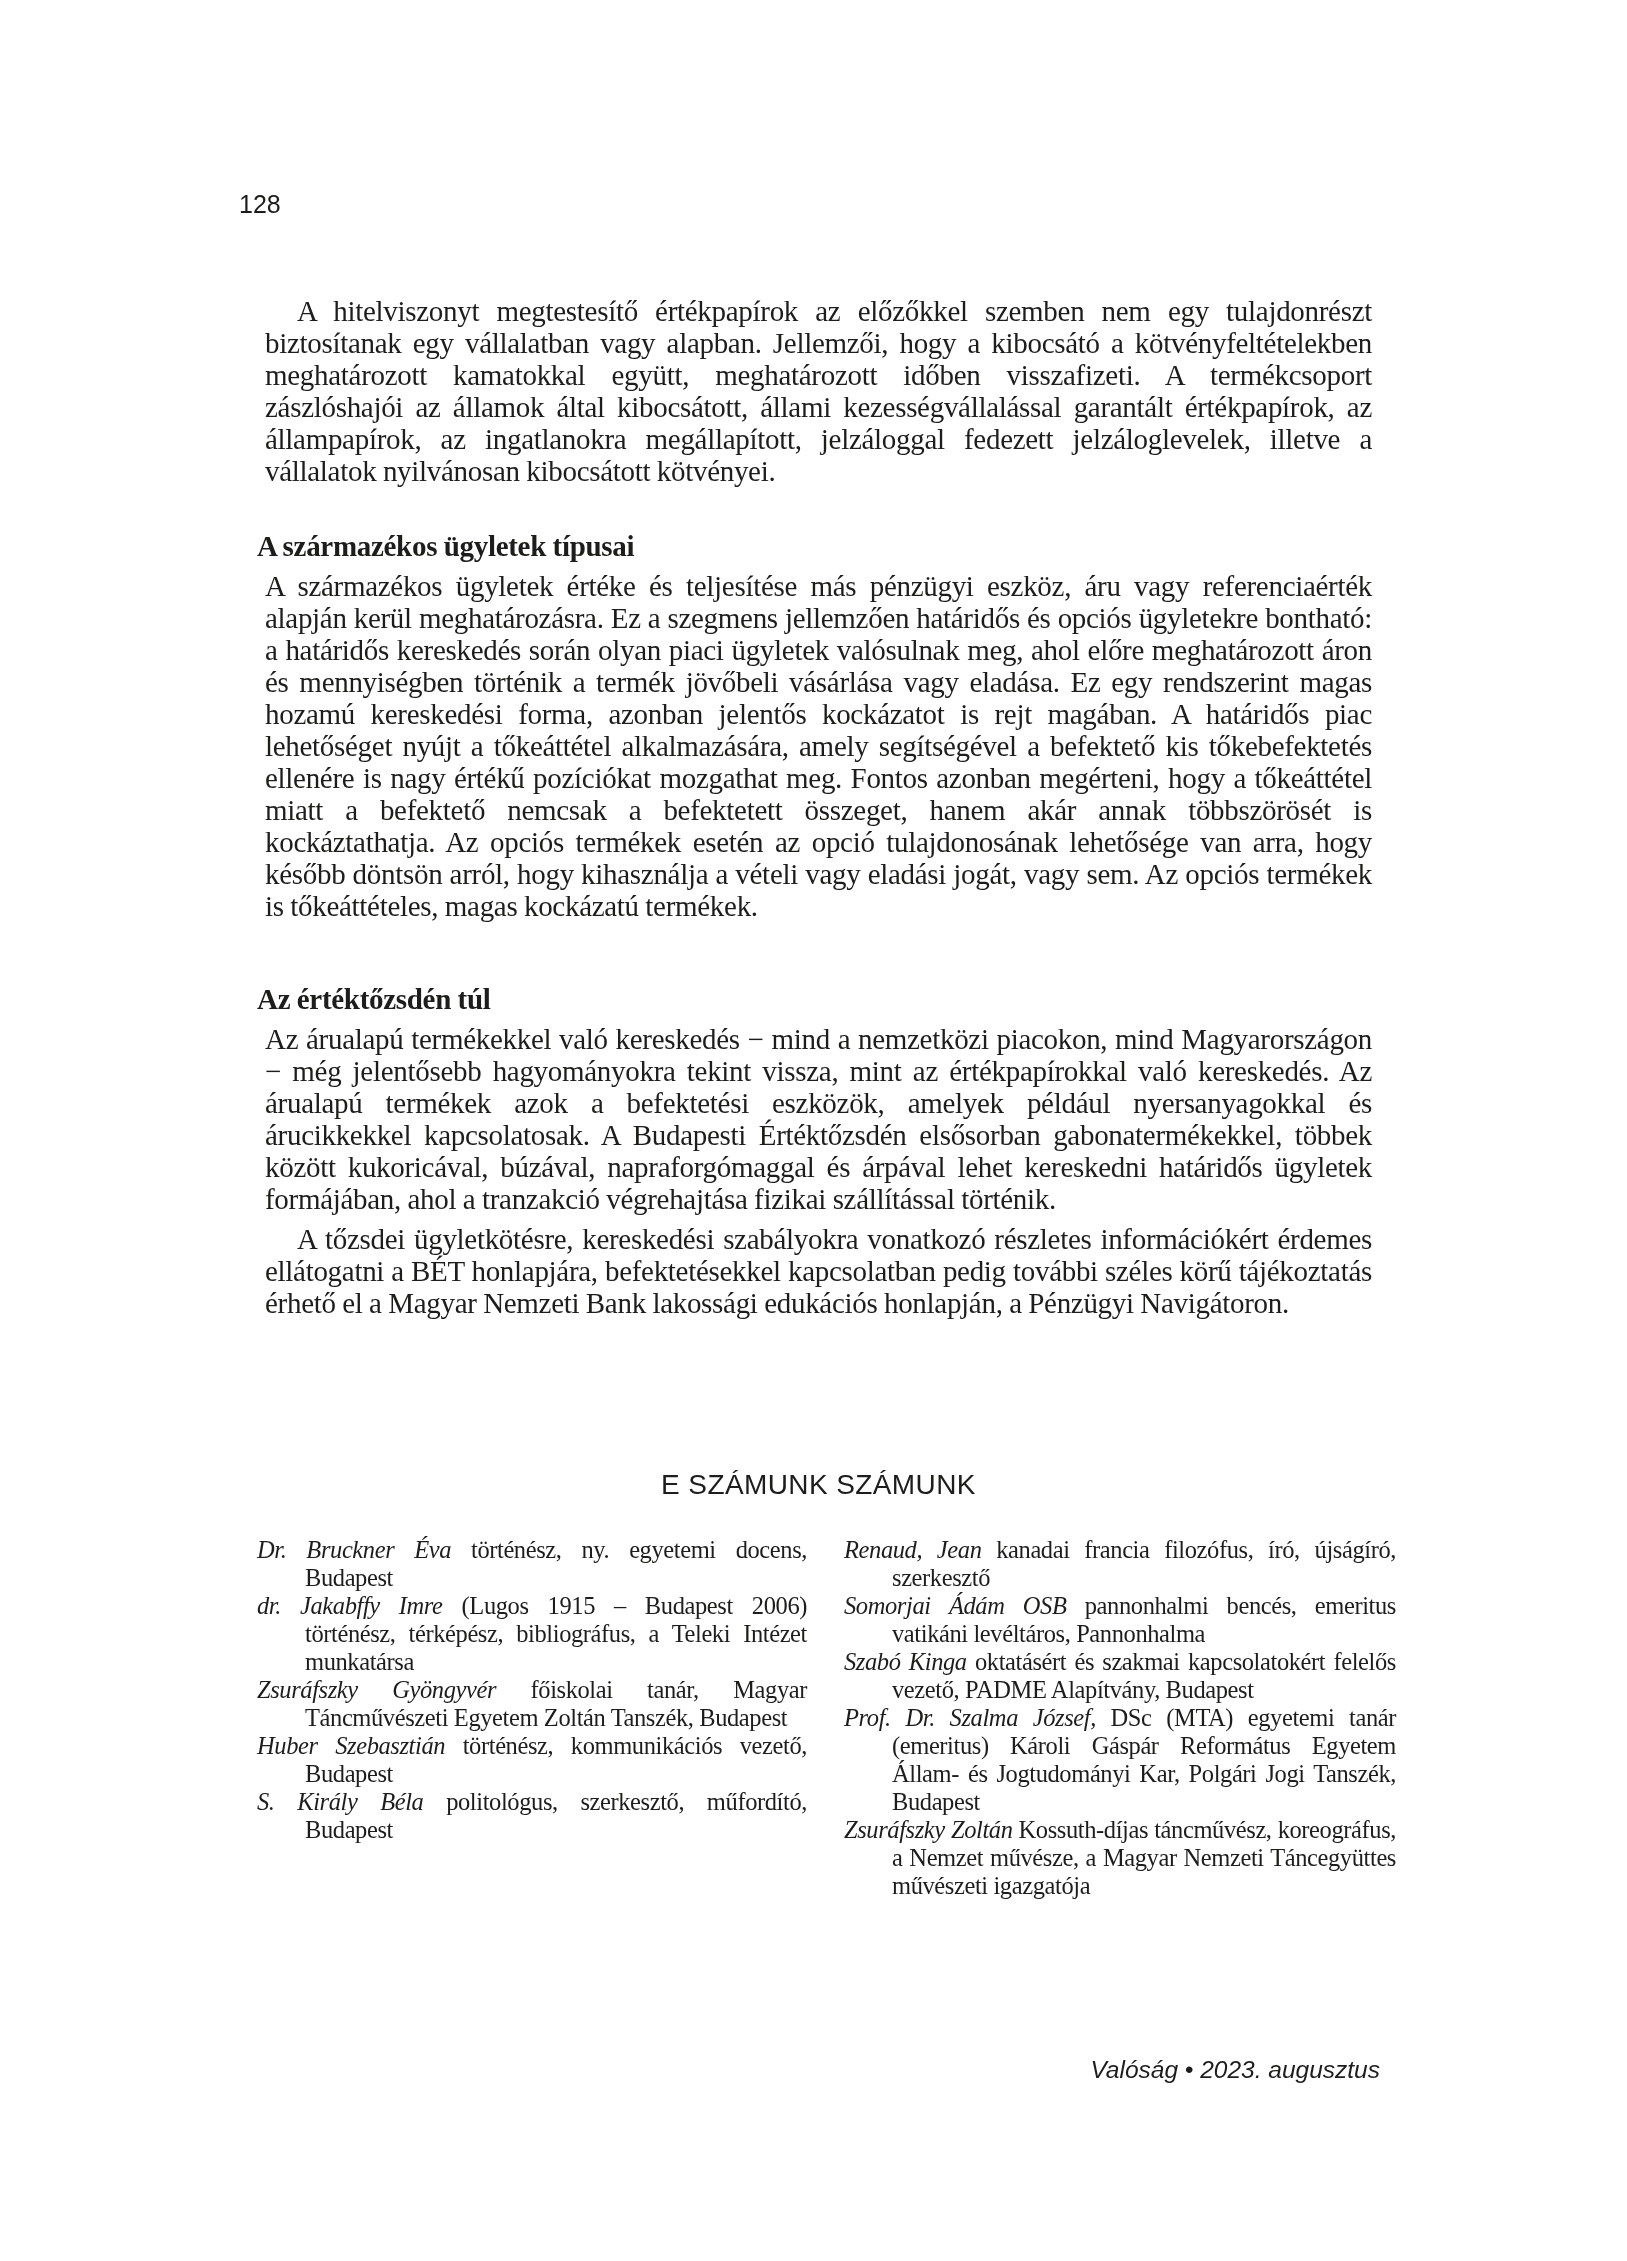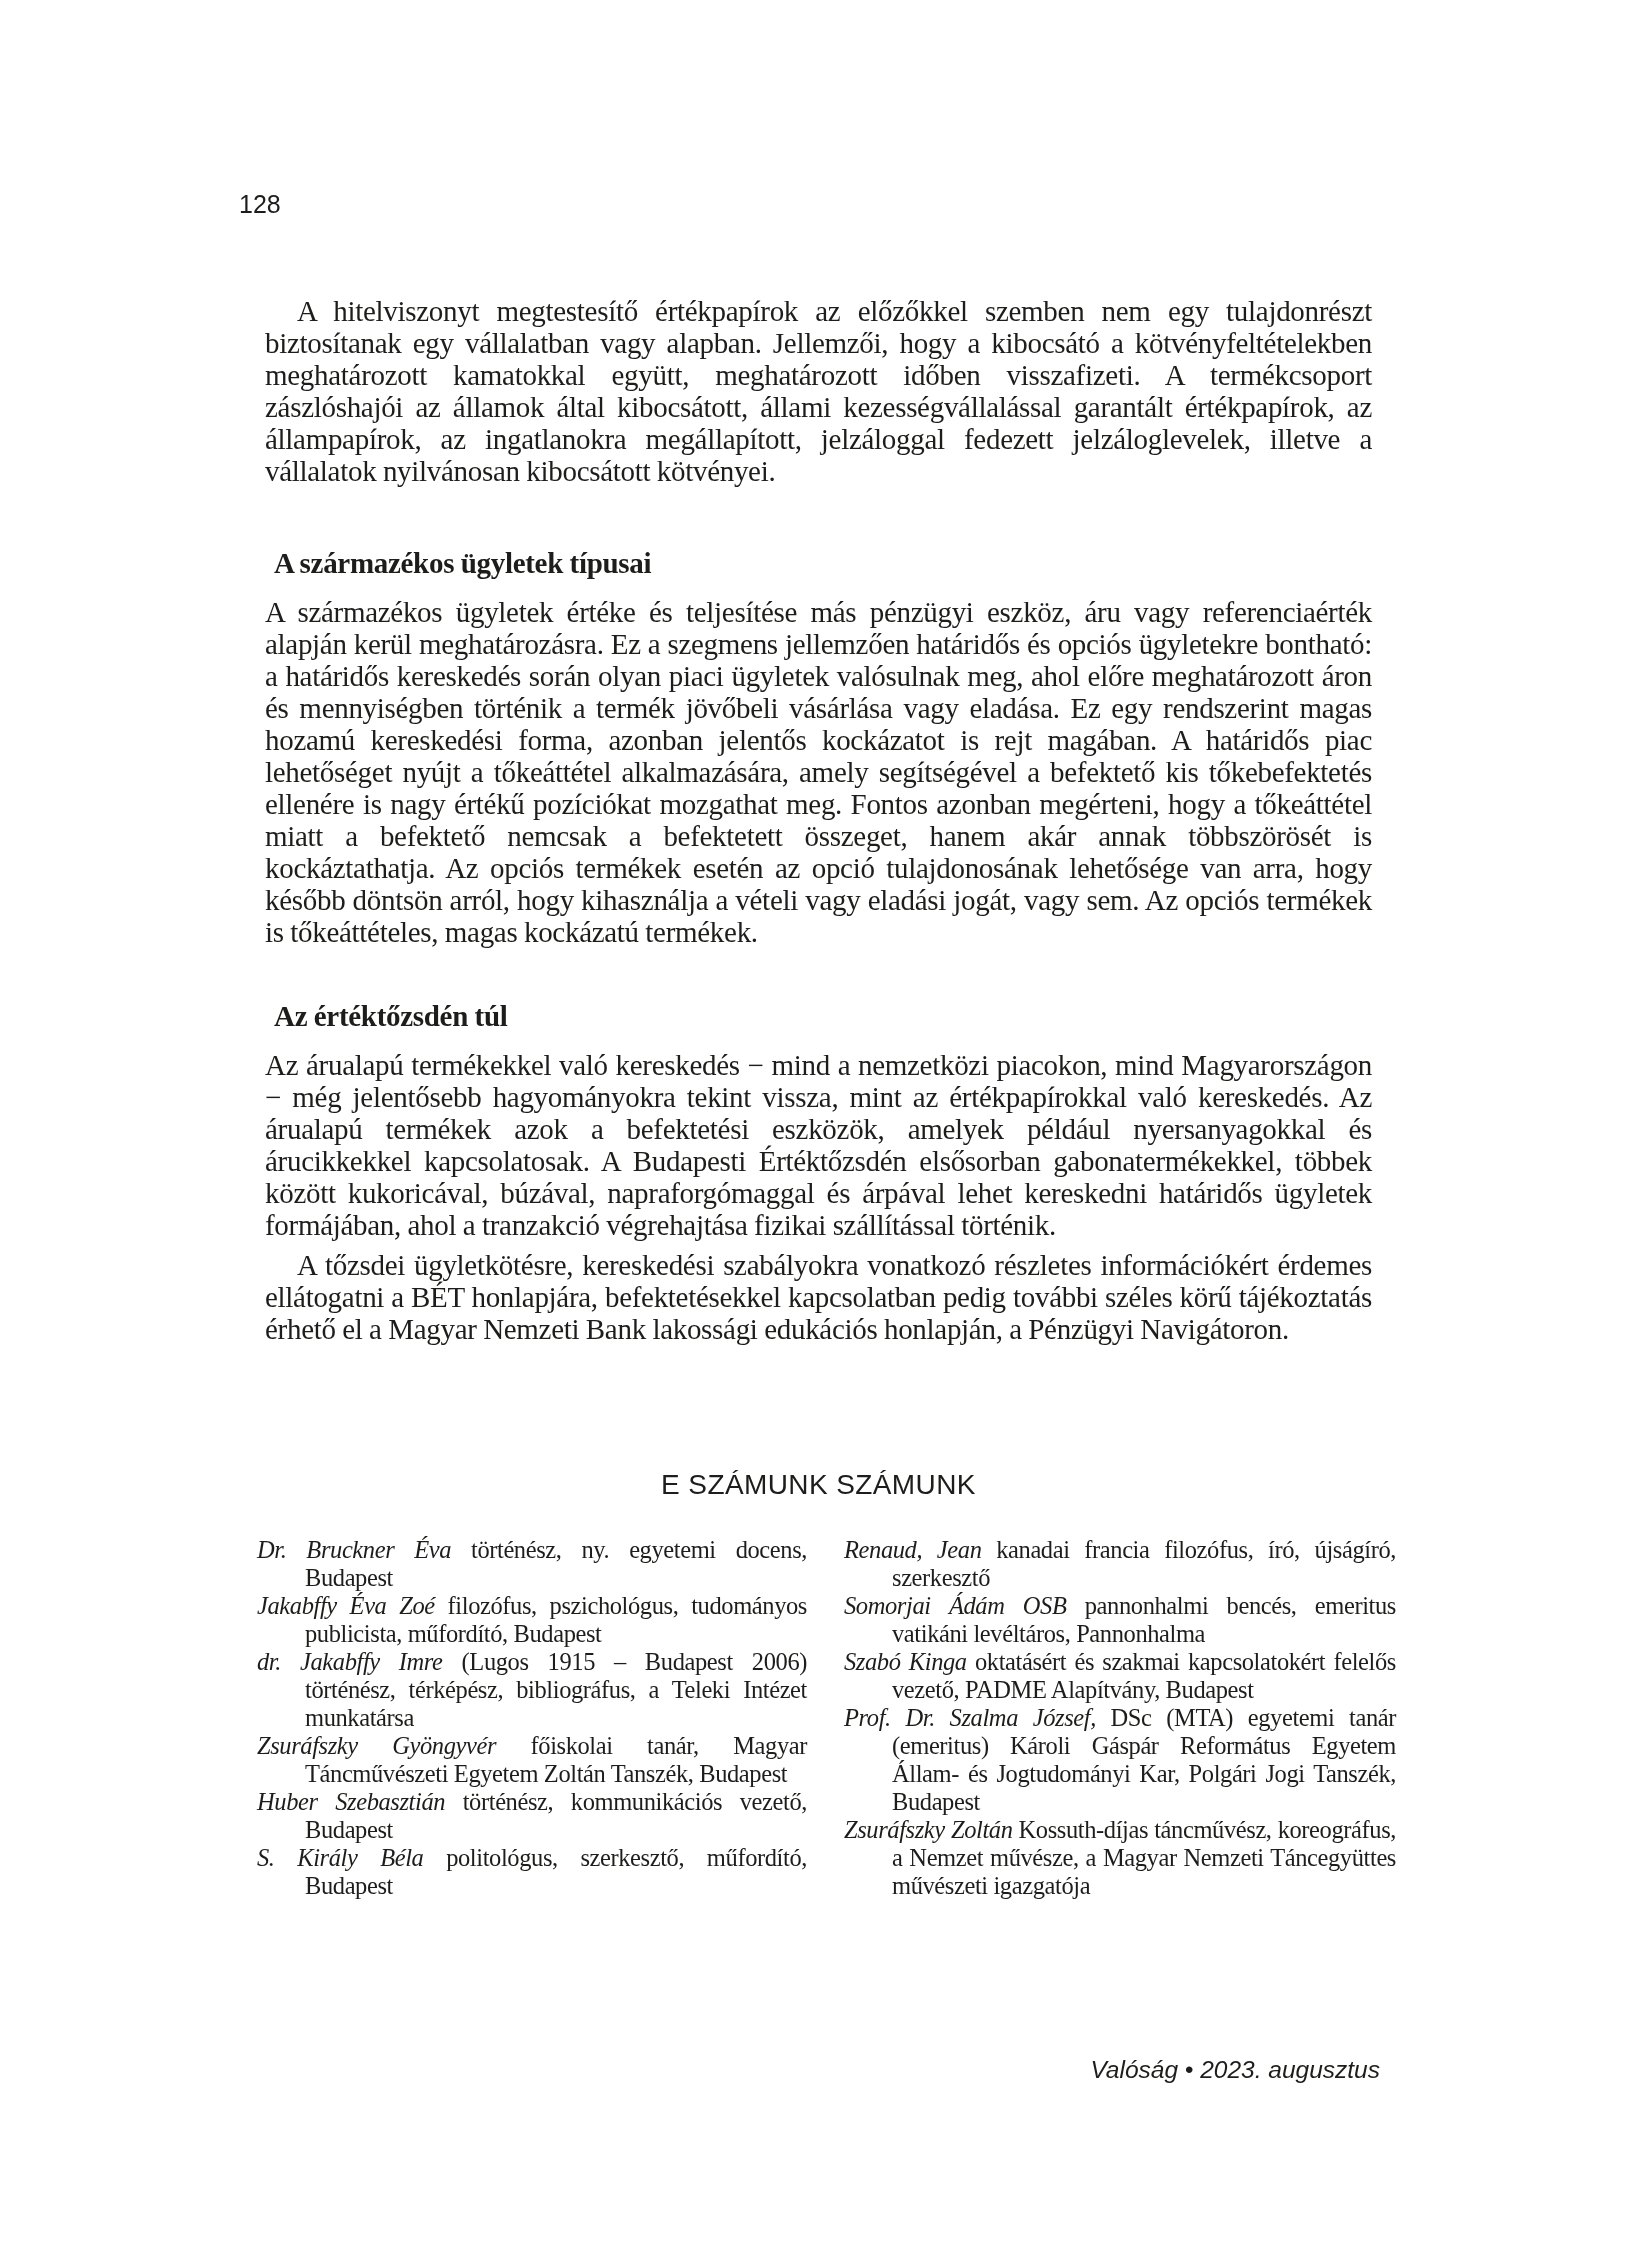--- a/index.html
+++ b/index.html
@@ -12,21 +12,21 @@
     position: absolute; left: 257px; width: 1123px;
     font-family: "Liberation Serif", serif; font-size: 29px; line-height: 32px;
     text-align: justify; hyphens: manual; letter-spacing: -0.3px; word-spacing: -0.4px;
   }
   .body-col p { margin: 8px; }
   .body-col p.indent { text-indent: 32px; }
   .para1 { top: 287px; }
   .sec2 { top: 530px; }
   .sec3 { top: 983px; }
   .body-col h3 {
-    margin: 17px; font-weight: bold; font-size: 29px; line-height: 32px;
+    margin: 0; font-weight: bold; font-size: 29px; line-height: 32px;
     font-family: "Liberation Serif", serif; letter-spacing: -0.3px;
   }
   .contrib-title {
     position: absolute; left: 257px; width: 1123px; top: 1468px; text-align: center;
     font-family: "Liberation Sans", sans-serif; font-size: 28px; line-height: 34px; letter-spacing: 0.4px;
   }
   .contrib-col {
     position: absolute; top: 1536px;
     font-family: "Liberation Serif", serif; font-size: 24.5px; line-height: 28px;
     text-align: justify; letter-spacing: -0.4px;
@@ -57,21 +57,20 @@
 <div class="body-col sec3">
   <h3>Az értéktőzsdén túl</h3>
   <p>Az árualapú termékekkel való kereskedés − mind a nemzetközi piacokon, mind Magyarországon − még jelentősebb hagyományokra tekint vissza, mint az értékpa­pírokkal való kereskedés. Az árualapú termékek azok a befektetési eszközök, amelyek például nyersanyagokkal és árucikkekkel kapcsolatosak. A Budapesti Értéktőzsdén el­sősorban gabonatermékekkel, többek között kukoricával, búzával, napraforgómaggal és árpával lehet kereskedni határidős ügyletek formájában, ahol a tranzakció végrehajtása fizikai szállítással történik.</p>
   <p class="indent">A tőzsdei ügyletkötésre, kereskedési szabályokra vonatkozó részletes információkért érdemes ellátogatni a BÉT honlapjára, befektetésekkel kapcsolatban pedig további szé­les körű tájékoztatás érhető el a Magyar Nemzeti Bank lakossági edukációs honlapján, a Pénzügyi Navigátoron.</p>
 </div>
 
 <div class="contrib-title">E SZÁMUNK SZÁMUNK</div>
 
 <div class="contrib-col left">
   <p class="contrib-entry"><span class="contrib-name">Dr. Bruckner Éva</span><span> történész, ny. egyetemi docens, Budapest</span></p>
-  <p class="contrib-entry"><span class="contrib-name">Jakabffy Éva Zoé</span><span> filozófus, pszichológus, tudomá­nyos publicista, műfordító, Budapest</span></p>
   <p class="contrib-entry"><span class="contrib-name">dr. Jakabffy Imre</span><span> (Lugos 1915 – Budapest 2006) történész, térképész, bibliográfus, a Teleki Intézet munkatársa</span></p>
   <p class="contrib-entry"><span class="contrib-name">Zsuráfszky Gyöngyvér</span><span> főiskolai tanár, Magyar Táncművészeti Egyetem Zoltán Tanszék, Budapest</span></p>
   <p class="contrib-entry"><span class="contrib-name">Huber Szebasztián</span><span> történész, kommunikációs vezető, Budapest</span></p>
   <p class="contrib-entry"><span class="contrib-name">S. Király Béla</span><span> politológus, szerkesztő, műfordító, Budapest</span></p>
 </div>
 
 <div class="contrib-col right">
   <p class="contrib-entry"><span class="contrib-name">Renaud, Jean</span><span> kanadai francia filozófus, író, újságíró, szerkesztő</span></p>
   <p class="contrib-entry"><span class="contrib-name">Somorjai Ádám OSB</span><span> pannonhalmi bencés, emeritus vatikáni levéltáros, Pannonhalma</span></p>
   <p class="contrib-entry"><span class="contrib-name">Szabó Kinga</span><span> oktatásért és szakmai kapcsolato­kért felelős vezető, PADME Alapítvány, Budapest</span></p>

